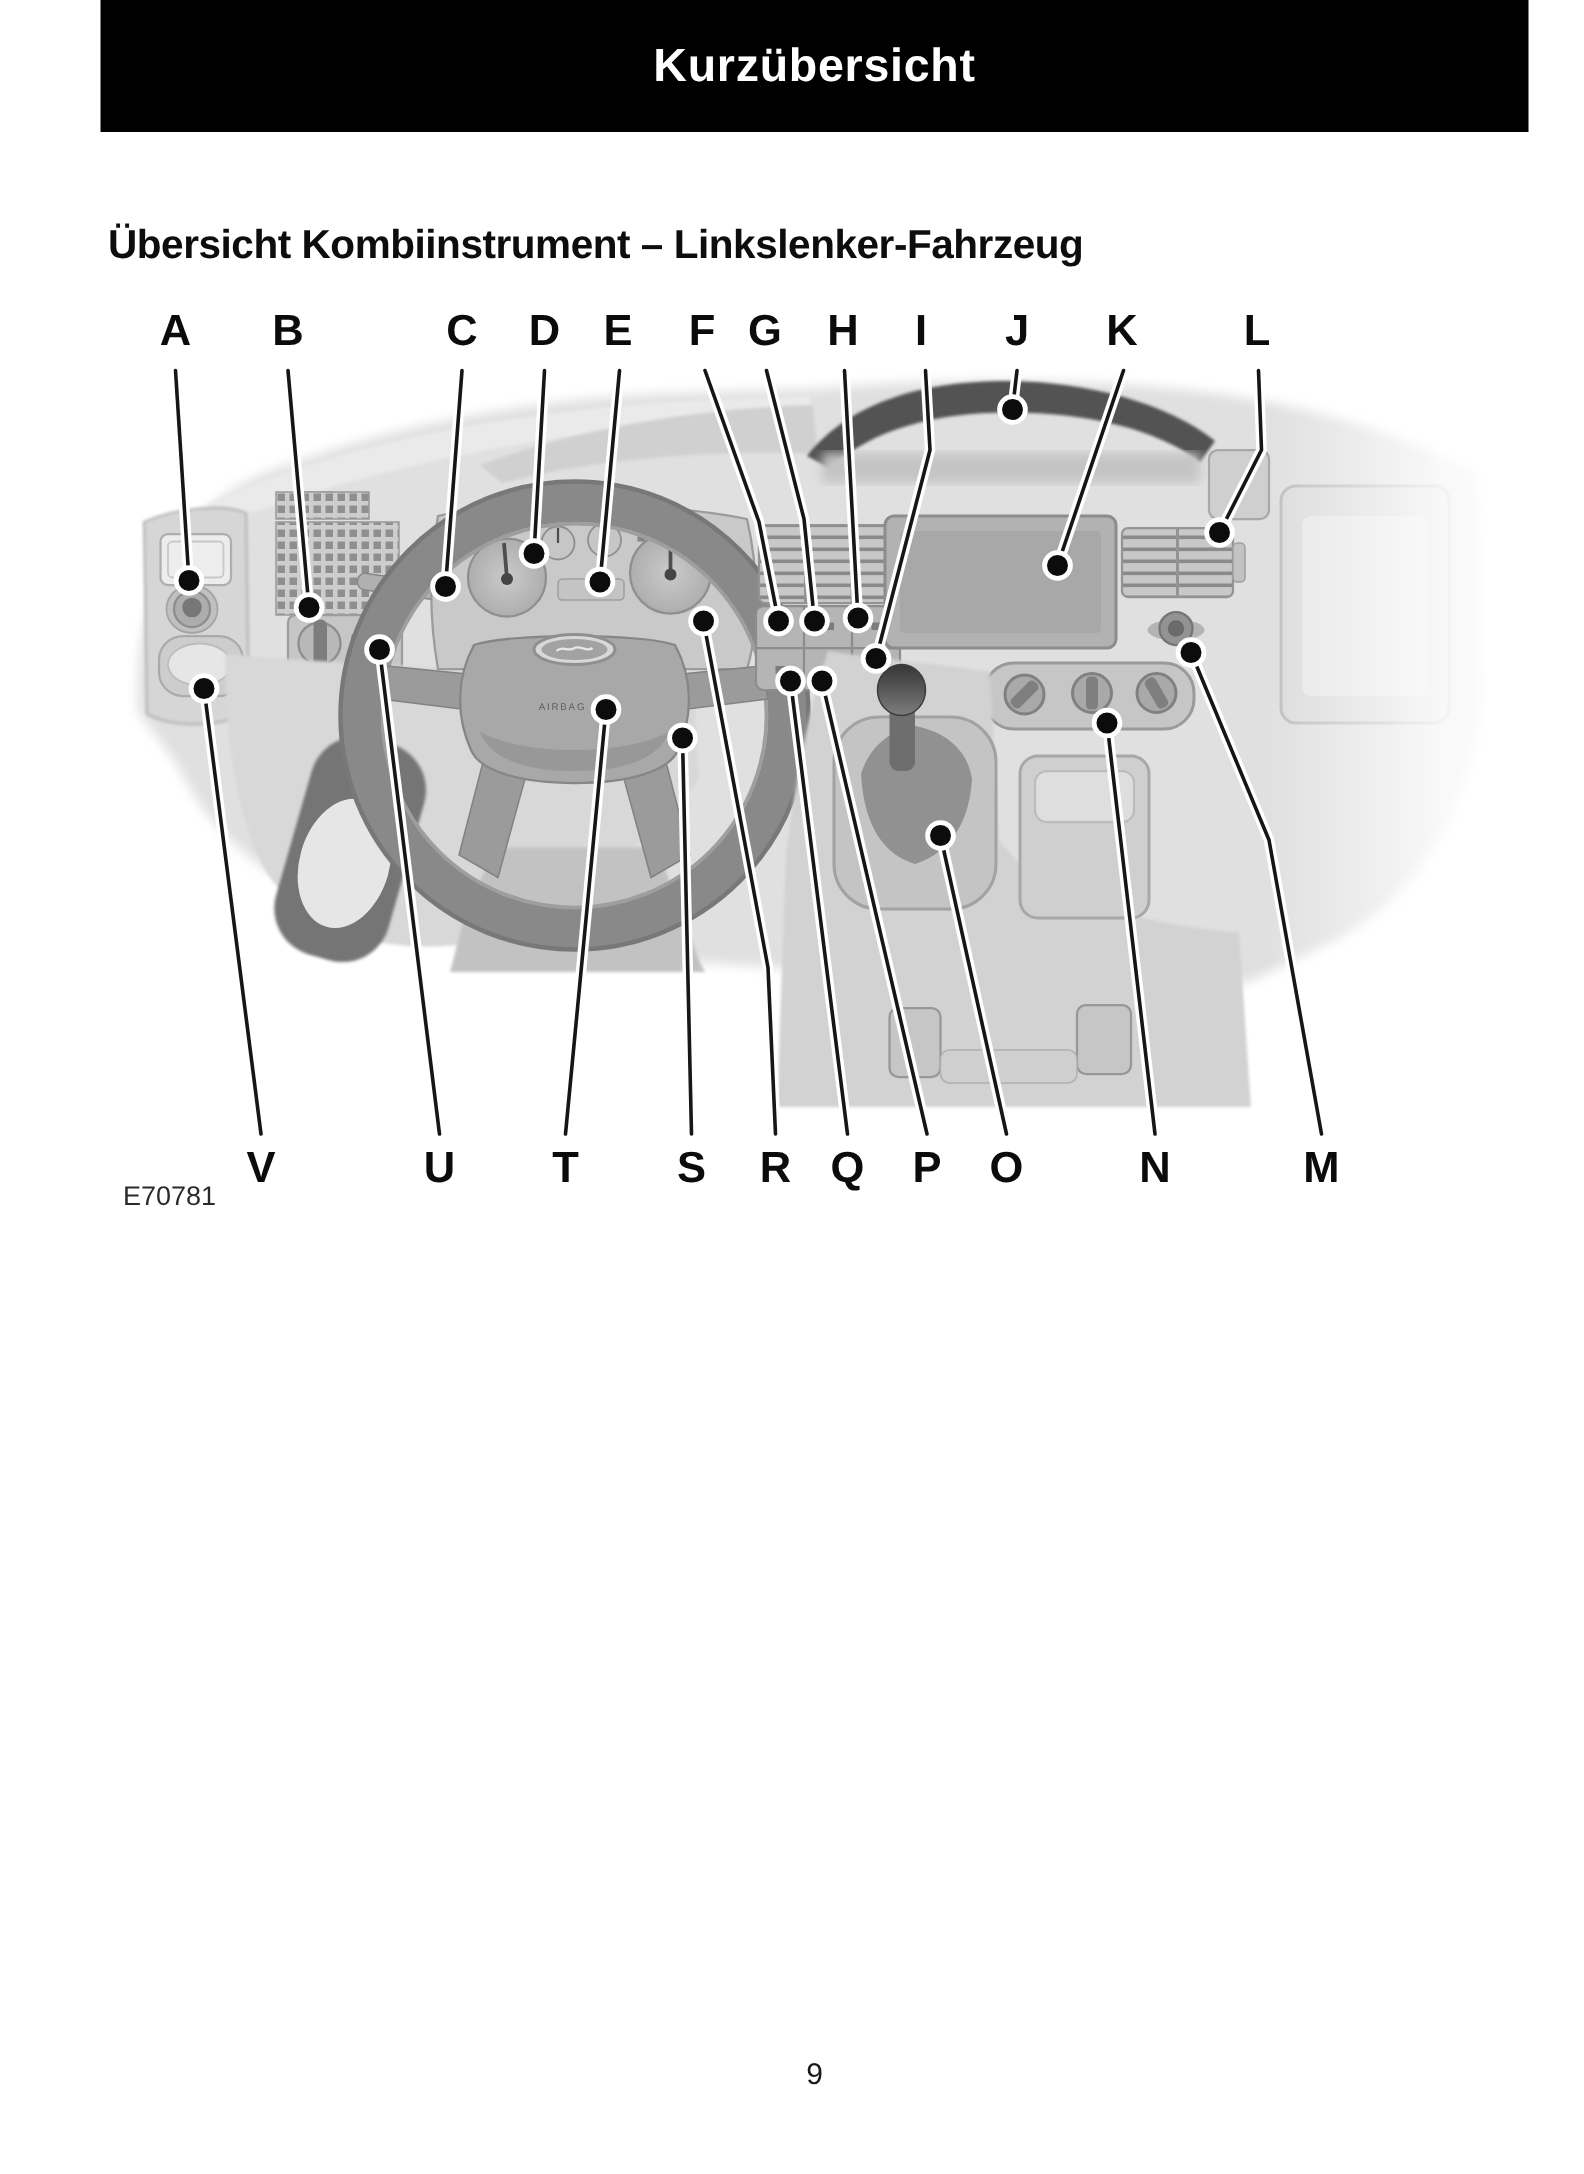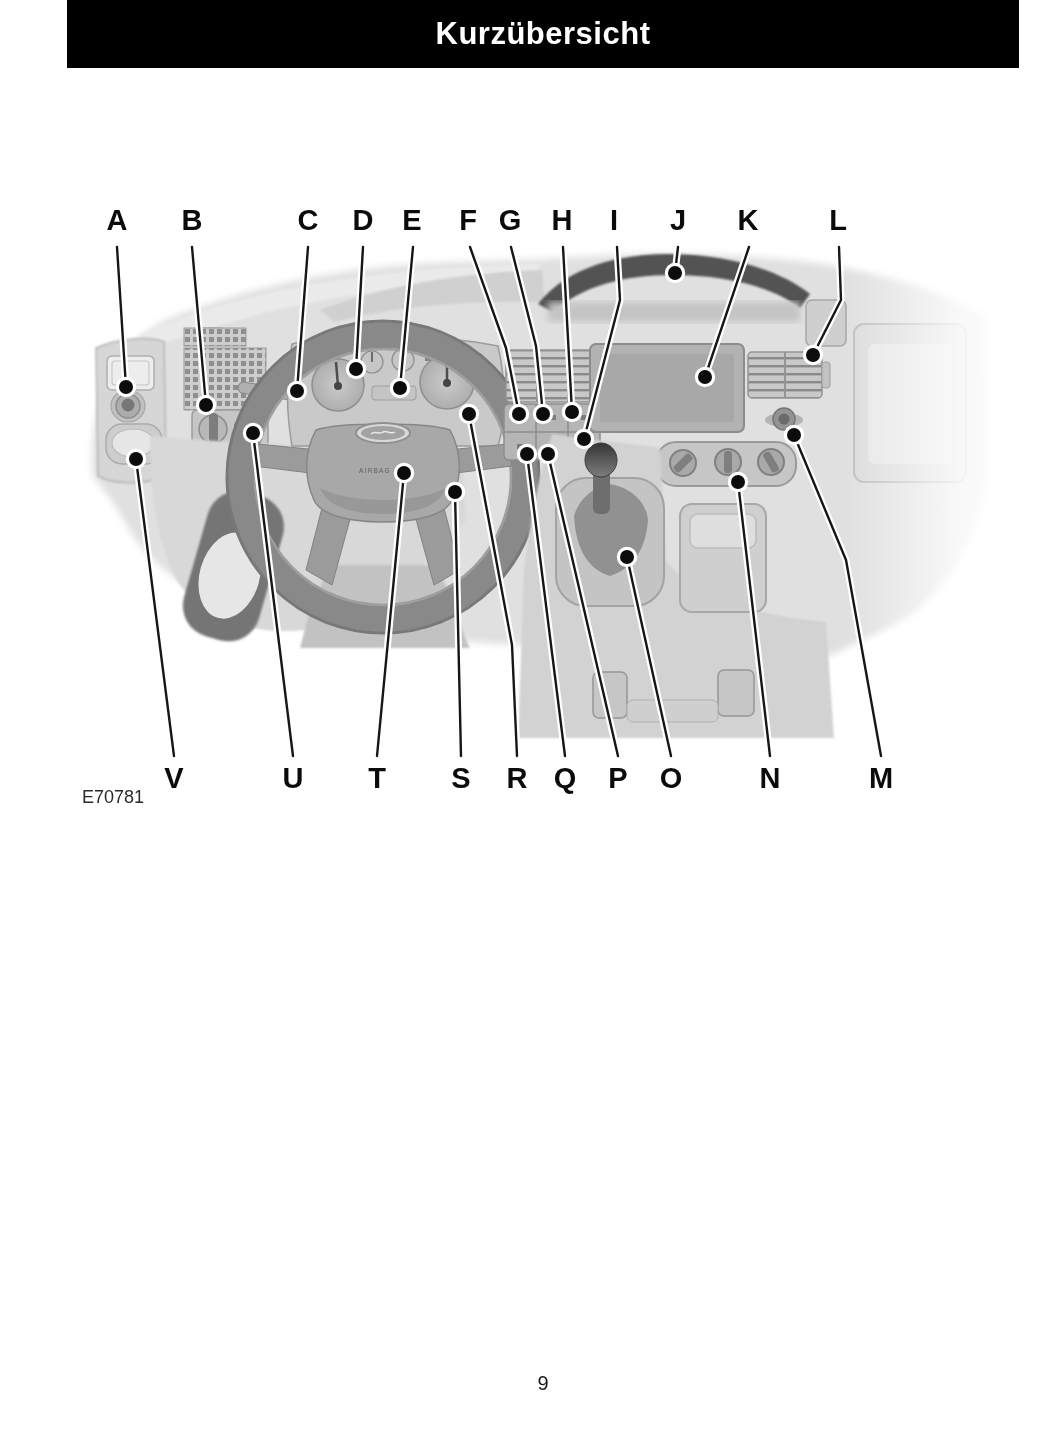--- a/index.html
+++ b/index.html
@@ -1,18 +1,18 @@
 <!DOCTYPE html>
 <html><head>
 <meta charset="utf-8">
 <style>
   html,body{margin:0;padding:0;background:#ffffff;}
   .page{position:relative;width:1056px;height:1449px;background:#ffffff;
         font-family:"Liberation Sans",sans-serif;overflow:hidden;}
-  .header-bar{position:absolute;left:67px;top:0;width:952px;height:68px;
+  .header-bar{position:absolute;left:67px;top:0;width:952px;height:88px;
         background:#000;display:flex;align-items:center;justify-content:center;}
   .header-title{color:#fff;font-size:31px;font-weight:bold;letter-spacing:.5px;}
   .section-heading{position:absolute;left:72px;top:148px;font-size:27px;
         font-weight:bold;color:#0d0d0d;letter-spacing:-0.3px;}
   .figure-svg{position:absolute;left:0;top:0;width:1056px;height:1449px;}
   .figure-code{position:absolute;left:82px;top:787px;font-size:18px;color:#2a2a2a;}
   .page-number{position:absolute;left:67px;top:1372px;width:952px;text-align:center;
         font-size:20px;color:#1a1a1a;}
   .callout-letter{font-family:"Liberation Sans",sans-serif;font-weight:bold;
         font-size:29px;fill:#0b0b0b;}
@@ -21,20 +21,21 @@
 </style>
 </head>
 <body>
 
 <div class="page">
 
   <div class="header-bar">
     <span class="header-title">Kurzübersicht</span>
   </div>
 
+  <div class="section-heading">Übersicht Kombiinstrument – Linkslenker-Fahrzeug</div>
 
   <svg class="figure-svg" viewBox="0 0 1056 1449">
     <defs>
       <pattern id="grid9" width="8" height="8" patternUnits="userSpaceOnUse">
         <rect width="8" height="8" fill="#cdcdcd"></rect>
         <rect x="1" y="1" width="5" height="5" fill="#8f8f8f"></rect>
       </pattern>
       <pattern id="slats" width="400" height="8" patternUnits="userSpaceOnUse">
         <rect width="400" height="8" fill="#c8c8c8"></rect>
         <rect y="5" width="400" height="2.4" fill="#8a8a8a"></rect>

